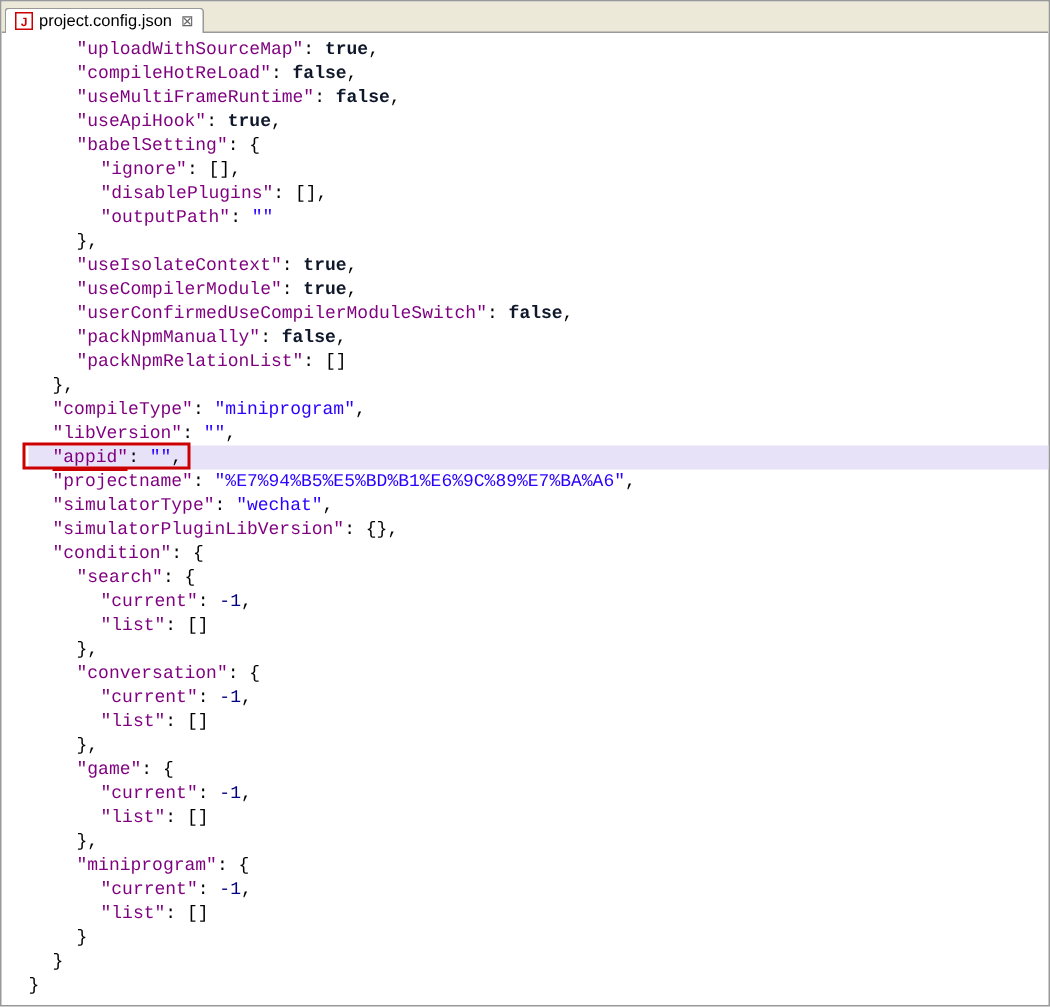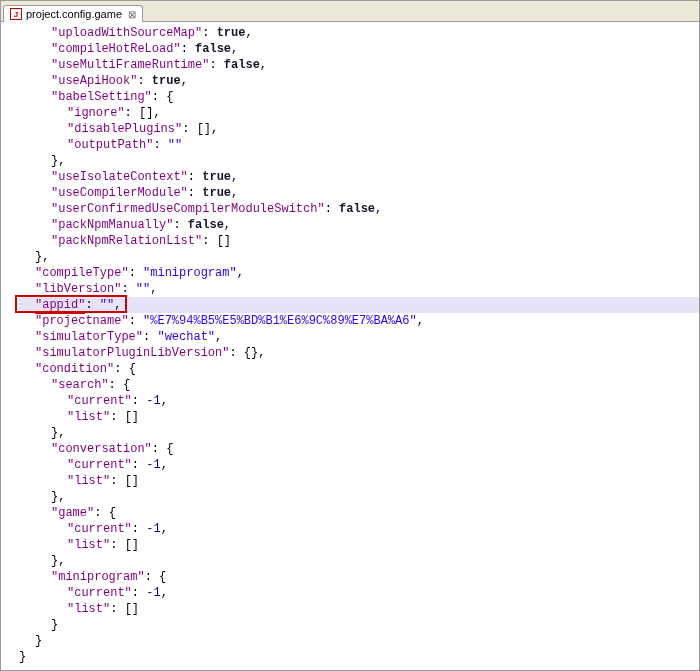--- a/index.html
+++ b/index.html
@@ -85,21 +85,21 @@
   .ind1 { padding-left: 16px; }
   .ind2 { padding-left: 32px; }
   .ind3 { padding-left: 48px; }
 </style>
 </head>
 <body>
 
 <div class="tab-bar">
   <div class="tab">
     <span class="tab-icon">J</span>
-    <span>project.config.game</span>
+    <span>project.config.json</span>
     <span class="tab-close">⊠</span>
   </div>
 </div>
 
 <div class="editor">
 <div class="line ind2"><span class="key">"uploadWithSourceMap"</span><span class="punct">: </span><span class="bool">true</span><span class="punct">,</span></div>
 <div class="line ind2"><span class="key">"compileHotReLoad"</span><span class="punct">: </span><span class="bool">false</span><span class="punct">,</span></div>
 <div class="line ind2"><span class="key">"useMultiFrameRuntime"</span><span class="punct">: </span><span class="bool">false</span><span class="punct">,</span></div>
 <div class="line ind2"><span class="key">"useApiHook"</span><span class="punct">: </span><span class="bool">true</span><span class="punct">,</span></div>
 <div class="line ind2"><span class="key">"babelSetting"</span><span class="punct">: </span><span class="brace">{</span></div>

